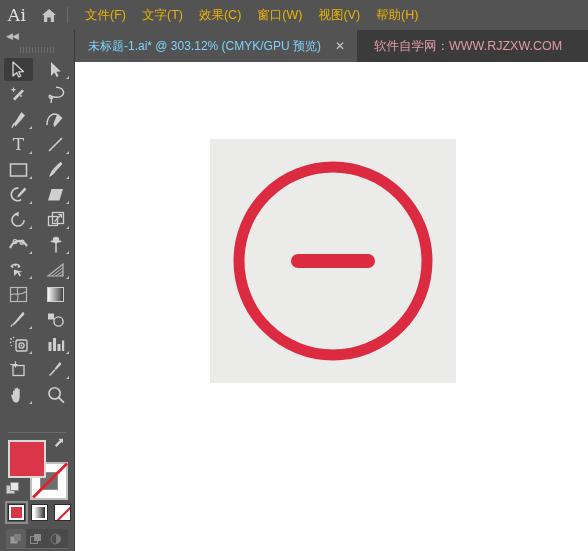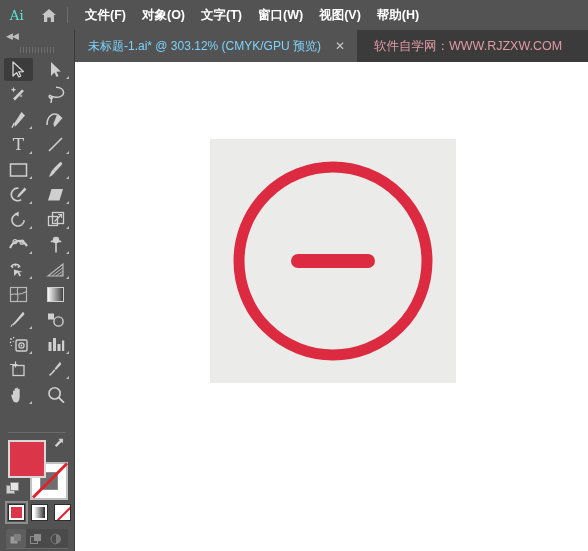--- a/index.html
+++ b/index.html
@@ -29,41 +29,40 @@
     background: #535353;
     display: flex;
     align-items: center;
   }
   .ai-logo {
     width: 34px;
     height: 30px;
     display: flex;
     align-items: center;
     justify-content: center;
-    color: #5eead4;
-    font-size: 13px;
+    color: #e5e5e5;
+    font-size: 17px;
     font-family: "DejaVu Serif", serif;
     letter-spacing: 0.5px;
   }
   .home-btn {
     width: 30px; height: 30px;
     display: flex; align-items: center; justify-content: center;
   }
   .menu-div {
     width: 1px; height: 16px;
     background: #6e6e6e;
     margin: 0 9px 0 3px;
   }
   .menu-item {
-    color: #ffffff;
+    color: #eab308;
     font-size: 12.5px;
     padding: 0 8px;
     line-height: 30px;
     white-space: nowrap;
-    font-weight: bold;
   }
 
   
   .tabbar {
     position: absolute;
     left: 0; top: 30px;
     width: 588px; height: 32px;
     background: #3b3b3b;
   }
   .tab {
@@ -309,22 +308,22 @@
 
   <div class="menubar">
     <div class="ai-logo">Ai</div>
     <div class="home-btn">
       <svg width="16" height="15" viewBox="0 0 16 15" aria-hidden="true">
         <path d="M8 1 L15 7 L13 7 L13 14 L9.8 14 L9.8 9.6 L6.2 9.6 L6.2 14 L3 14 L3 7 L1 7 Z" fill="#c6c6c6"></path>
       </svg>
     </div>
     <div class="menu-div"></div>
     <div class="menu-item">文件(F)</div>
-    <div class="menu-item">对象(O)</div>
     <div class="menu-item">文字(T)</div>
+    <div class="menu-item">效果(C)</div>
     <div class="menu-item">窗口(W)</div>
     <div class="menu-item">视图(V)</div>
     <div class="menu-item">帮助(H)</div>
   </div>
 
   <div class="tabbar">
     <div class="tab">
       <span class="tab-title">未标题-1.ai* @ 303.12% (CMYK/GPU 预览)</span>
       <span class="tab-close">✕</span>
     </div>

